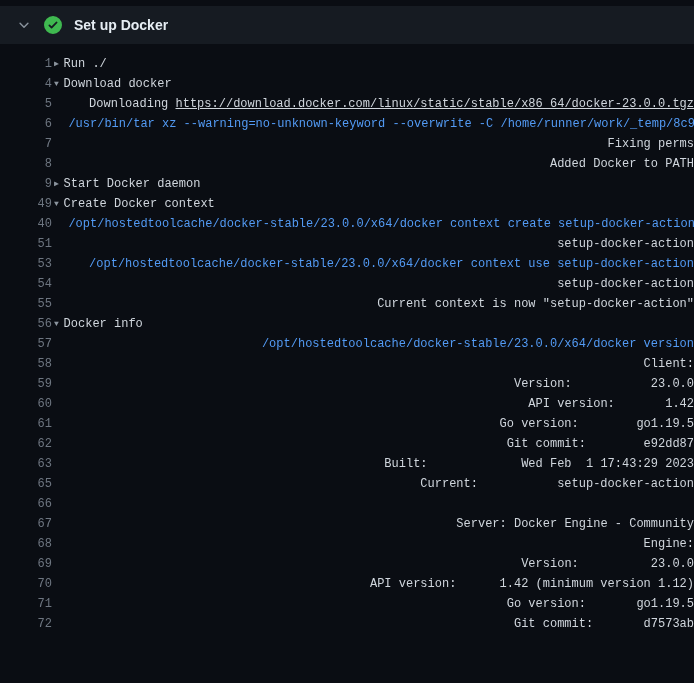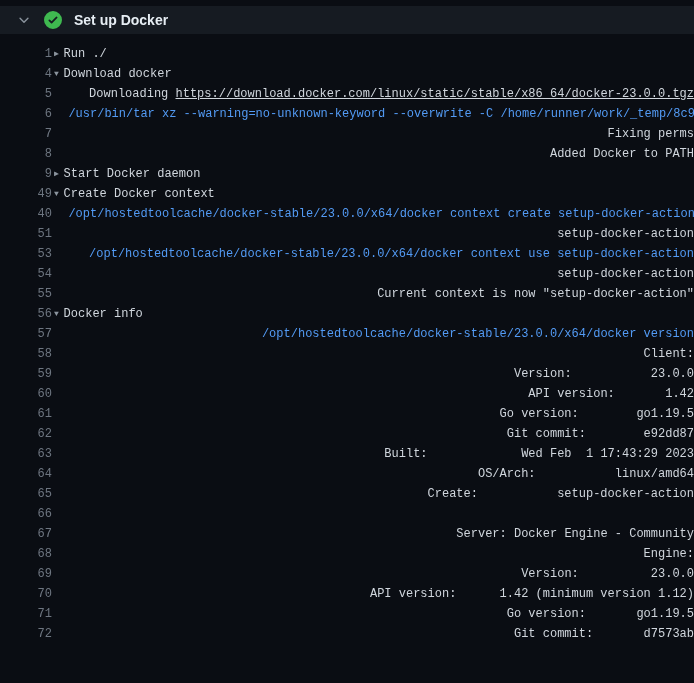--- a/index.html
+++ b/index.html
@@ -15,21 +15,21 @@
   *{box-sizing:border-box;}
   html,body{margin:0;padding:0;}
   body{
     width:694px;height:683px;overflow:hidden;
     background:var(--body-bg);
     font-family:"Liberation Sans","DejaVu Sans",sans-serif;
   }
   .top-strip{height:6px;background:var(--body-bg);}
   .step-header{
     display:flex;align-items:center;
-    height:28px;background:var(--header-bg);
+    height:38px;background:var(--header-bg);
     padding:0 16px;gap:12px;cursor:pointer;
   }
   .chev{display:flex;align-items:center;justify-content:center;width:16px;height:16px;}
   .status{display:flex;align-items:center;justify-content:center;width:18px;height:18px;}
   .step-title{
     color:var(--title);font-size:14px;font-weight:600;
     font-family:"Liberation Sans","DejaVu Sans",sans-serif;
   }
   .log{
     padding-top:10px;
@@ -151,26 +151,22 @@
     </div>
     <div class="row child">
       <span class="num">62</span>
       <span class="content"><span class="seg-plain"> Git commit:        e92dd87</span></span>
     </div>
     <div class="row child">
       <span class="num">63</span>
       <span class="content"><span class="seg-plain"> Built:             Wed Feb  1 17:43:29 2023</span></span>
     </div>
     <div class="row child">
-      <span class="num">64</span>
-      <span class="content"><span class="seg-plain"> OS/Arch:           linux/amd64</span></span>
-    </div>
-    <div class="row child">
       <span class="num">65</span>
-      <span class="content"><span class="seg-plain"> Create:           setup-docker-action</span></span>
+      <span class="content"><span class="seg-plain"> Current:           setup-docker-action</span></span>
     </div>
     <div class="row child">
       <span class="num">66</span>
       <span class="content"><span class="seg-plain"></span></span>
     </div>
     <div class="row child">
       <span class="num">67</span>
       <span class="content"><span class="seg-plain"> Server: Docker Engine - Community</span></span>
     </div>
     <div class="row child">

